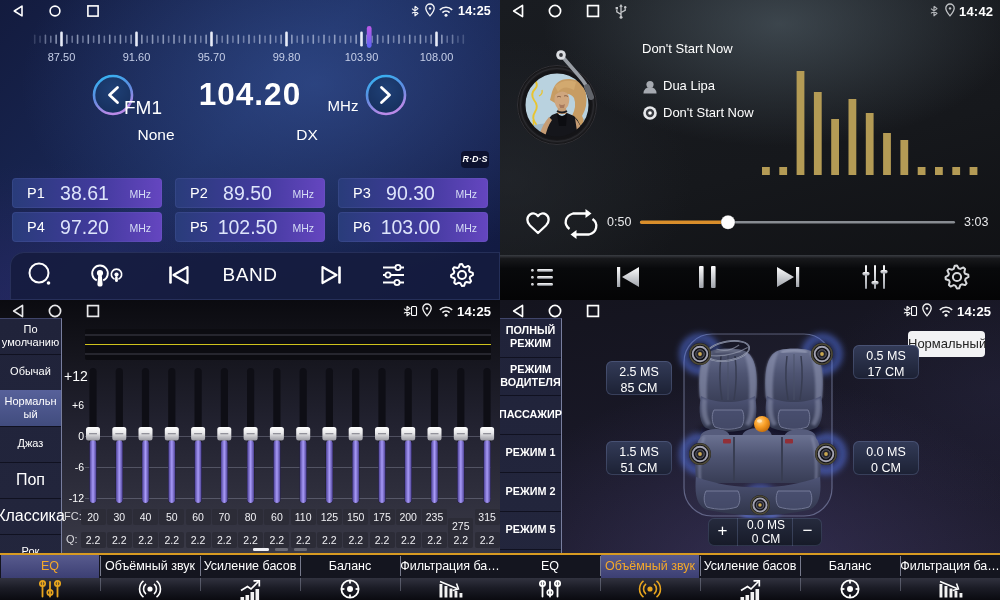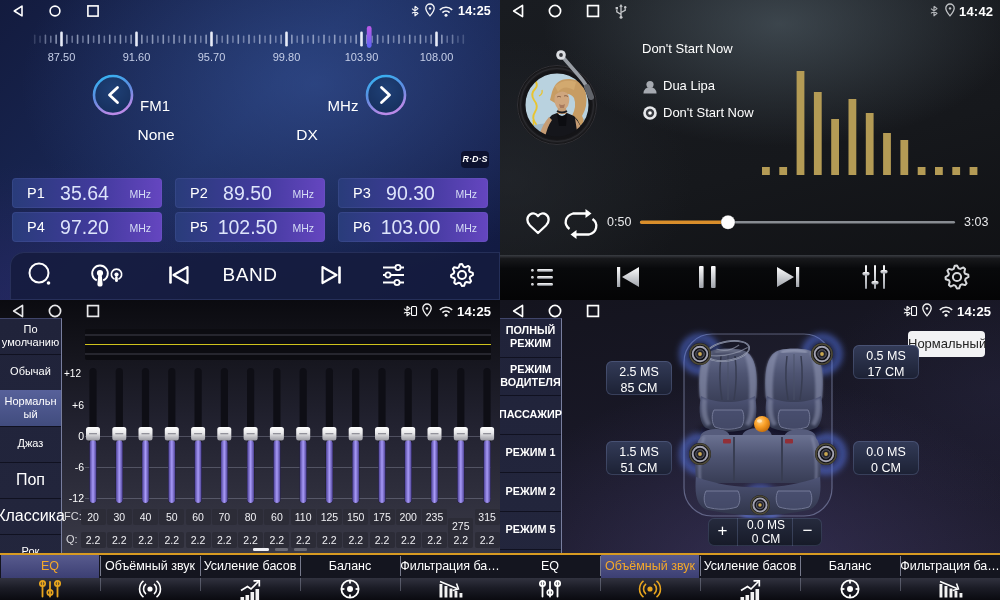--- a/index.html
+++ b/index.html
@@ -143,28 +143,29 @@
       <text x="211.5" y="60.5" font-size="11" fill="#c6cfe8" text-anchor="middle">95.70</text>
       <text x="286.5" y="60.5" font-size="11" fill="#c6cfe8" text-anchor="middle">99.80</text>
       <text x="361.5" y="60.5" font-size="11" fill="#c6cfe8" text-anchor="middle">103.90</text>
       <text x="436.5" y="60.5" font-size="11" fill="#c6cfe8" text-anchor="middle">108.00</text>
       <circle cx="113" cy="95" r="19" fill="url(#binner)" stroke="url(#ring)" stroke-width="2.6"></circle>
       <path d="M117.5 87.5 L109.5 95 L117.5 102.5" fill="none" stroke="#fff" stroke-width="2.8" stroke-linecap="round" stroke-linejoin="round"></path>
       <circle cx="386" cy="95" r="19" fill="url(#binner)" stroke="url(#ring)" stroke-width="2.6"></circle>
       <path d="M381.5 87.5 L389.5 95 L381.5 102.5" fill="none" stroke="#fff" stroke-width="2.8" stroke-linecap="round" stroke-linejoin="round"></path>
     </svg>
     <div class="time" style="left:458px;top:4px">14:25</div>
-    <div class="ab" style="left:120px;top:97.8px;width:70px;text-align:center;font-size:15px;line-height:1;color:#fff">FM1</div>
+    <div class="ab" style="left:108px;top:97.8px;width:70px;text-align:center;font-size:19px;line-height:1;color:#fff">FM1</div>
+    <div class="ab" style="left:150px;top:84px;width:200px;text-align:center;font-size:31.5px;line-height:21px;font-weight:bold;color:#fff;letter-spacing:1px">104.20</div>
     <div class="ab" style="left:308px;top:97.8px;width:70px;text-align:center;font-size:15px;line-height:1;color:#fff">MHz</div>
     <div class="ab" style="left:116px;top:127px;width:80px;text-align:center;font-size:15.5px;line-height:1;color:#fff">None</div>
     <div class="ab" style="left:277px;top:127px;width:60px;text-align:center;font-size:15.5px;line-height:1;color:#fff">DX</div>
     <div class="ab" style="left:461px;top:151px;width:28px;height:17px;background:rgba(10,14,40,.85);border-radius:4px;color:#fff;font-size:9px;font-weight:bold;font-style:italic;text-align:center;line-height:17px;letter-spacing:0">R·D·S</div>
     <div class="pr" style="left:12px;top:178px">
       <span class="pn">P1</span>
-      <span class="pf">35.64</span>
+      <span class="pf">38.61</span>
       <span class="pm">MHz</span>
     </div>
     <div class="pr" style="left:175px;top:178px">
       <span class="pn">P2</span>
       <span class="pf">89.50</span>
       <span class="pm">MHz</span>
     </div>
     <div class="pr" style="left:338px;top:178px">
       <span class="pn">P3</span>
       <span class="pf">90.30</span>
@@ -352,21 +353,21 @@
     <div class="sideitem" style="top:90px;height:36px;font-size:11px;background:linear-gradient(180deg,#57619a,#414c7e)">Нормальн<br>ый</div>
     <div class="sep" style="top:126px"></div>
     <div class="sideitem" style="top:126px;height:36px;font-size:11px">Джаз</div>
     <div class="sep" style="top:162px"></div>
     <div class="sideitem" style="top:162px;height:36px;font-size:16px">Поп</div>
     <div class="sep" style="top:198px"></div>
     <div class="sideitem" style="top:198px;height:36px;font-size:16px">Классика</div>
     <div class="sep" style="top:234px"></div>
     <div class="sideitem" style="top:234px;height:36px;font-size:11px">Рок</div>
     <div class="sep" style="top:270px"></div>
-    <div class="ab" style="left:64px;top:68px;width:20px;font-size:10px;color:#fff">+12</div>
+    <div class="ab" style="left:64px;top:68px;width:20px;font-size:14px;color:#fff">+12</div>
     <div class="ab" style="left:64px;top:99px;width:20px;text-align:right;font-size:10.5px;color:#fff">+6</div>
     <div class="ab" style="left:64px;top:130px;width:20px;text-align:right;font-size:10.5px;color:#fff">0</div>
     <div class="ab" style="left:64px;top:161px;width:20px;text-align:right;font-size:10.5px;color:#fff">-6</div>
     <div class="ab" style="left:64px;top:192px;width:20px;text-align:right;font-size:10.5px;color:#fff">-12</div>
     <div class="ab" style="left:64px;top:210px;font-size:11px;color:#d8d8dc">FC:</div>
     <div class="ab" style="left:66px;top:233px;font-size:11px;color:#d8d8dc">Q:</div>
     <div class="ab" style="left:85px;top:29px;width:406px;height:31px;background:#0c0c11;border-radius:2px"></div>
     <div class="ab" style="left:85px;top:33.5px;width:406px;height:2px;background:#26262e"></div>
     <div class="ab" style="left:85px;top:43.5px;width:406px;height:1.8px;background:#cfc31d"></div>
     <div class="ab" style="left:85px;top:53px;width:406px;height:2px;background:#26262e"></div>

